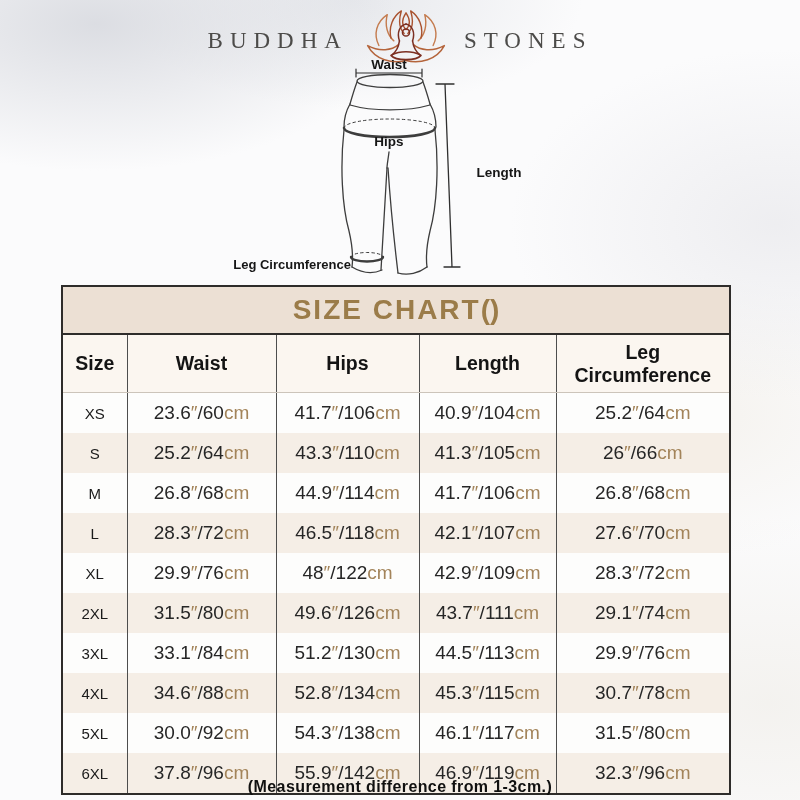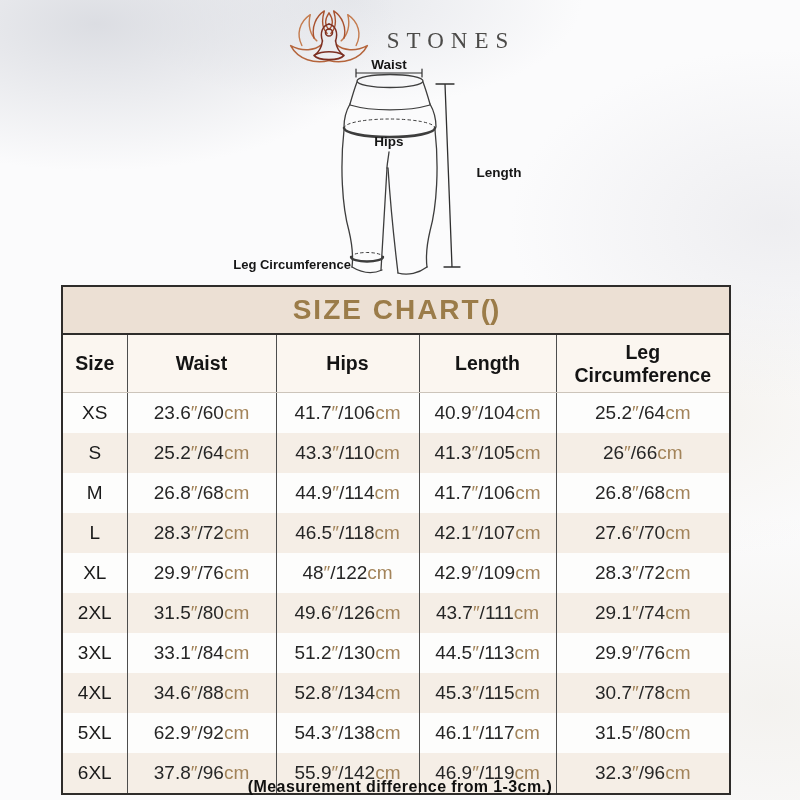--- a/index.html
+++ b/index.html
@@ -43,31 +43,32 @@
   thead th{
     height:57px;background:#fbf6f0;border-bottom:1px solid #ccc4ba;
     font-size:19.5px;font-weight:bold;color:#141414;text-align:center;padding:0 1px;
   }
   th + th, td + td{border-left:1px solid #4d4d4d;}
   tbody td{
     height:38px;text-align:center;vertical-align:middle;
     font-size:19px;color:#262626;white-space:nowrap;background:#fdfdfc;
   }
   tbody tr:nth-of-type(even) td{background:#f5eee6;}
-  td.size-cell{font-size:19px;color:#1a1a1a;}
+  td.size-cell{font-size:15px;color:#1a1a1a;}
   .tan{color:#a3845a;}
   .footnote{
     position:absolute;top:778px;left:0;width:800px;text-align:center;
     font-size:16px;font-weight:bold;color:#101010;letter-spacing:.4px;
   }
 </style>
 </head>
 <body>
 
 <div class="logo-row">
+  <span class="brand">BUDDHA</span>
   <svg class="lotus" viewBox="0 0 90 62" aria-hidden="true">
     <g fill="none" stroke-linecap="round" stroke-linejoin="round">
       <path d="M45,54 C30,58 12,53 4,38 C17,45 30,43 37,37" stroke="#b5653c" stroke-width="1.6"></path>
       <path d="M45,54 C60,58 78,53 86,38 C73,45 60,43 53,37" stroke="#b5653c" stroke-width="1.6"></path>
       <path d="M16,38 C10,26 13,13 25,5 C22,16 25,27 32,33" stroke="#c47b4e" stroke-width="1.5"></path>
       <path d="M74,38 C80,26 77,13 65,5 C68,16 65,27 58,33" stroke="#c47b4e" stroke-width="1.5"></path>
       <path d="M29,30 C26,18 31,7 40,1 C37,11 38,20 43,25" stroke="#a9522f" stroke-width="1.5"></path>
       <path d="M61,30 C64,18 59,7 50,1 C53,11 52,20 47,25" stroke="#a9522f" stroke-width="1.5"></path>
       <path d="M45,3 C41,9 40,16 45,21 C50,16 49,9 45,3" stroke="#a9522f" stroke-width="1.4"></path>
       <circle cx="45" cy="24" r="3.8" stroke="#7c2f22" stroke-width="1.6"></circle>
@@ -192,21 +193,21 @@
         <tr>
           <td class="size-cell">4XL</td>
           <td><span>34.6</span><span class="tan">″</span><span>/</span><span>88</span><span class="tan">cm</span></td>
           <td><span>52.8</span><span class="tan">″</span><span>/</span><span>134</span><span class="tan">cm</span></td>
           <td><span>45.3</span><span class="tan">″</span><span>/</span><span>115</span><span class="tan">cm</span></td>
           <td><span>30.7</span><span class="tan">″</span><span>/</span><span>78</span><span class="tan">cm</span></td>
         </tr>
 
         <tr>
           <td class="size-cell">5XL</td>
-          <td><span>62.9</span><span class="tan">″</span><span>/</span><span>92</span><span class="tan">cm</span></td>
+          <td><span>30.0</span><span class="tan">″</span><span>/</span><span>92</span><span class="tan">cm</span></td>
           <td><span>54.3</span><span class="tan">″</span><span>/</span><span>138</span><span class="tan">cm</span></td>
           <td><span>46.1</span><span class="tan">″</span><span>/</span><span>117</span><span class="tan">cm</span></td>
           <td><span>31.5</span><span class="tan">″</span><span>/</span><span>80</span><span class="tan">cm</span></td>
         </tr>
 
         <tr>
           <td class="size-cell">6XL</td>
           <td><span>37.8</span><span class="tan">″</span><span>/</span><span>96</span><span class="tan">cm</span></td>
           <td><span>55.9</span><span class="tan">″</span><span>/</span><span>142</span><span class="tan">cm</span></td>
           <td><span>46.9</span><span class="tan">″</span><span>/</span><span>119</span><span class="tan">cm</span></td>

